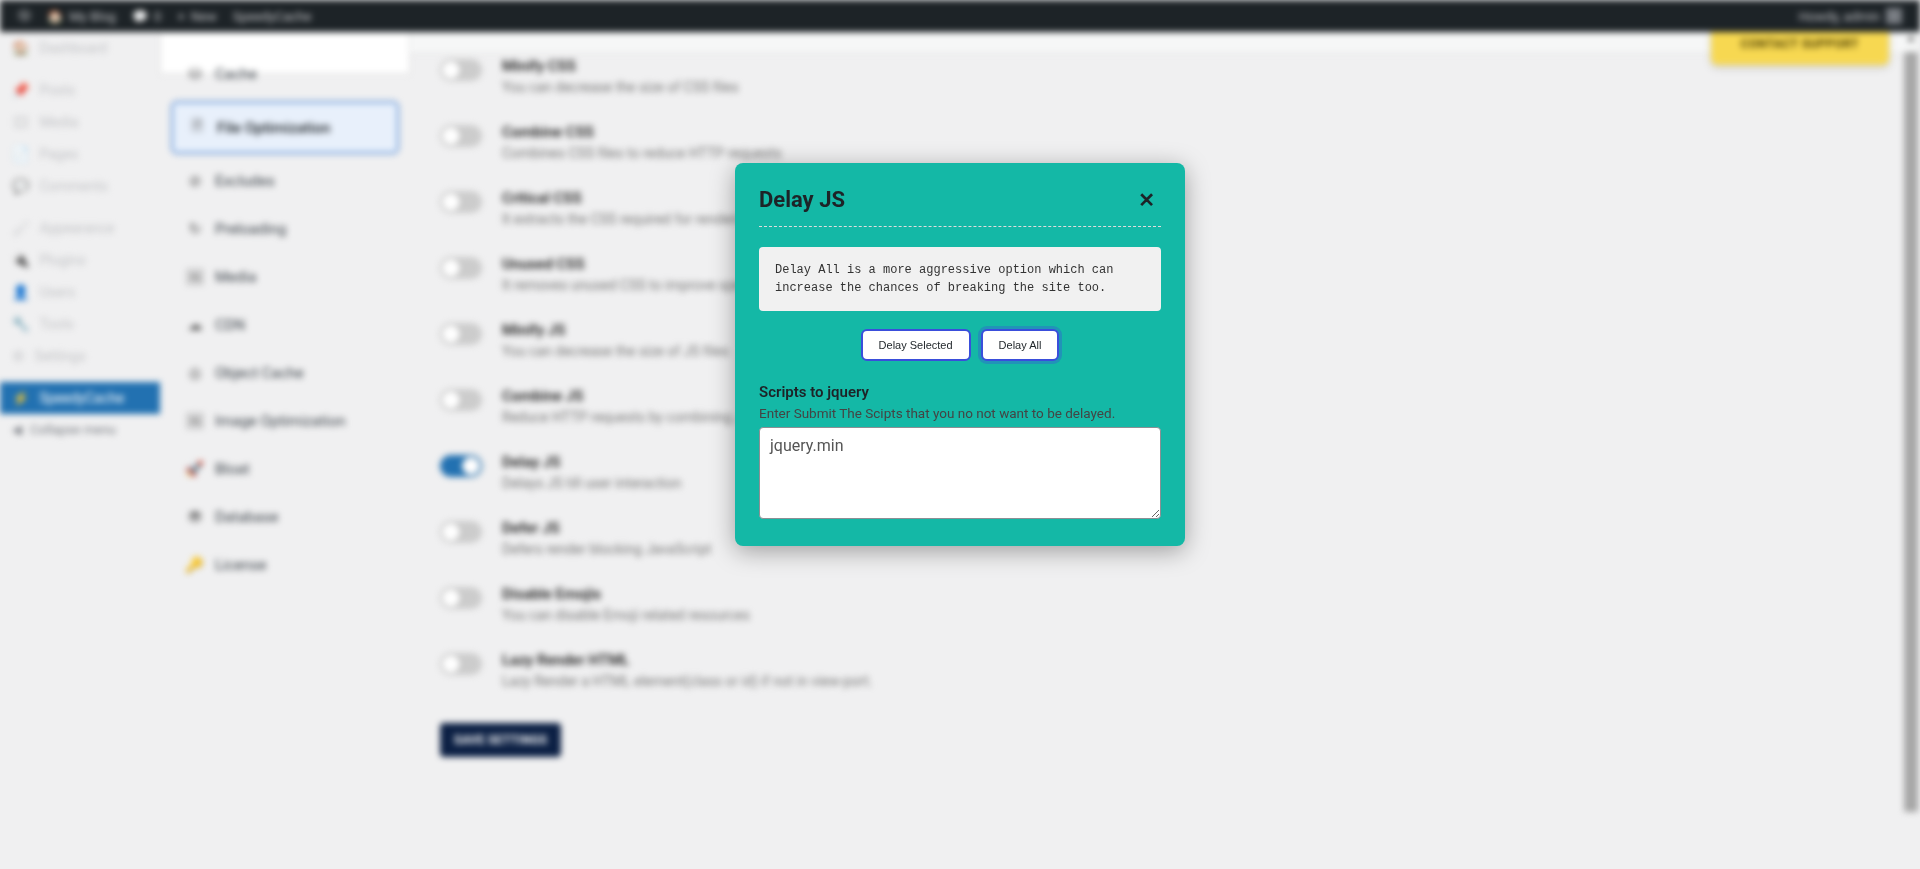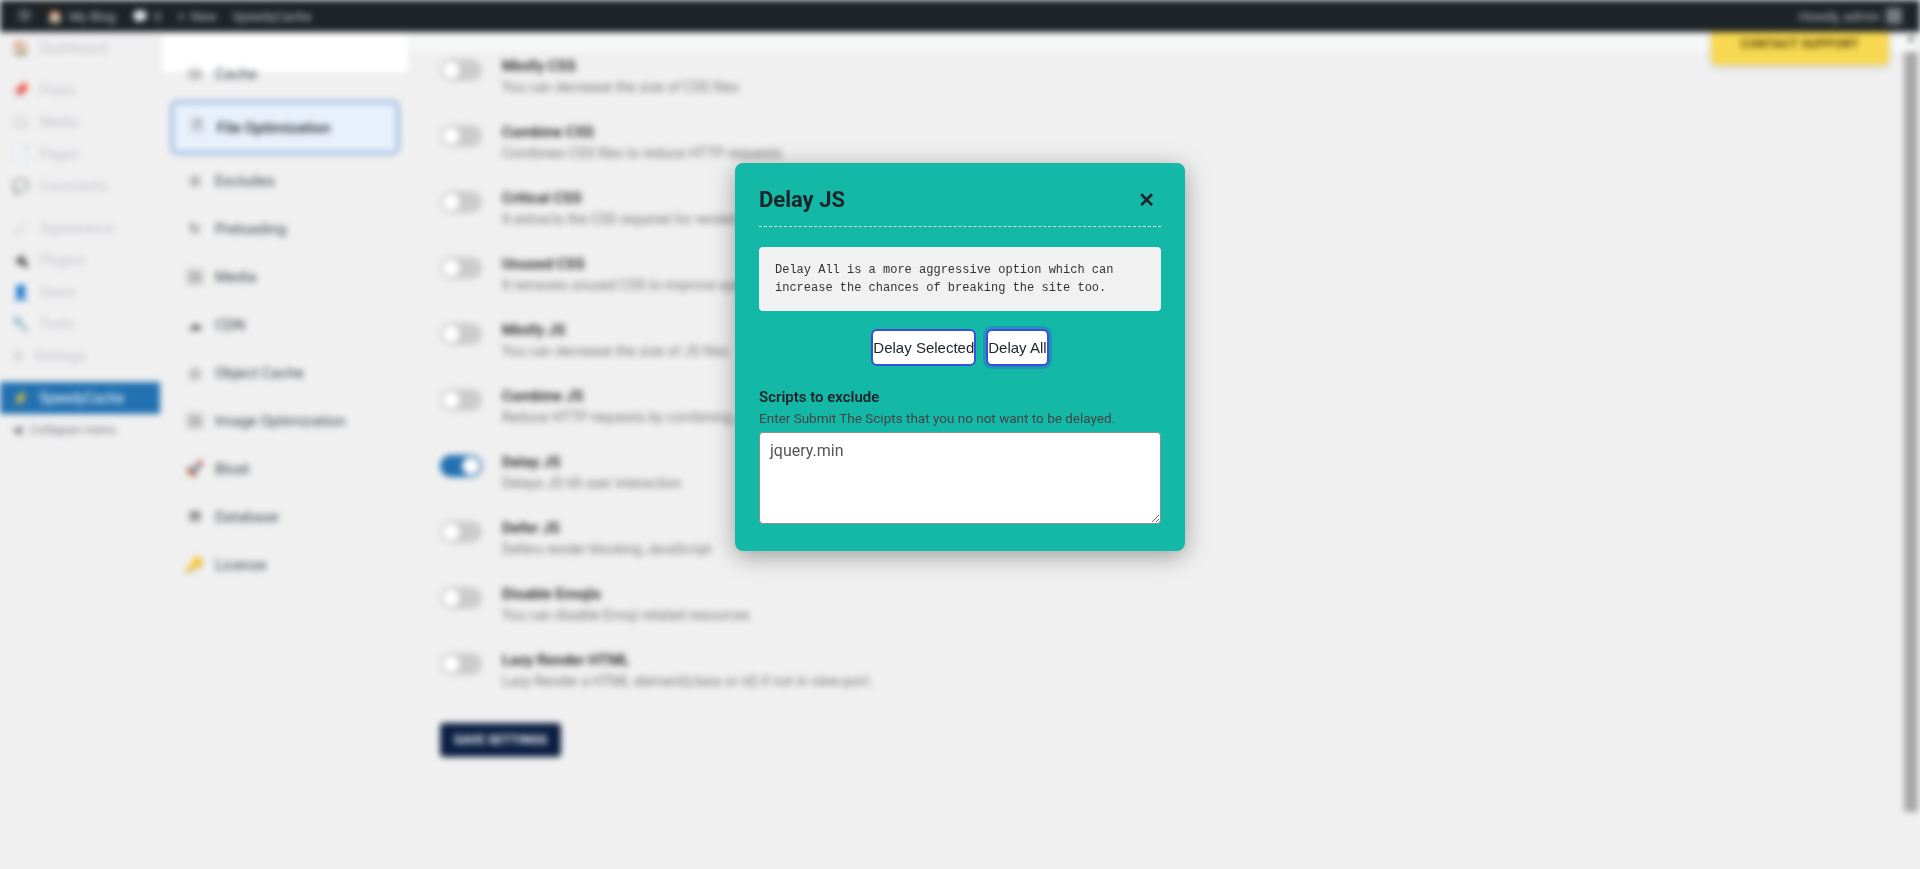--- a/index.html
+++ b/index.html
@@ -97,22 +97,22 @@
   .modal-head { display:flex; justify-content:space-between; align-items:center; border-bottom:1px dashed #ddd; padding-bottom:14px; margin-bottom:20px;}
   .modal-head h2 { font-size:22px; font-weight:700; }
   .close-x { font-size:20px; font-weight:900; cursor:pointer; padding:0 6px;}
   .notebox {
     background:#f1f1f1; border-radius:4px; padding:14px 16px;
     font-family: ui-monospace, "Courier New", monospace; font-size:12px; color:#333; line-height:1.5;
     margin-bottom:18px;
   }
   .btnrow { display:flex; gap:10px; justify-content:center; margin-bottom:22px;}
   .pillbtn {
-    border:2px solid #3a4edb; background:#fff; color:#1d2327; padding:8px 0;
-    border-radius:6px; font-size:15px; cursor:pointer;
+    border:2px solid #3a4edb; background:#fff; color:#1d2327; padding:8px 16px;
+    border-radius:6px; font-size:11px; cursor:pointer;
   }
   .pillbtn.sel { box-shadow:0 0 0 3px rgba(58,78,219,.35); }
 
   .lbl { font-size:15px; font-weight:600; margin-bottom:4px;}
   .hint { font-size:13.5px; color:#444; margin-bottom:6px;}
   textarea.exc {
     width:100%; height:92px; border:1px solid #8c8f94; border-radius:4px; padding:8px 10px;
     font-size:16px; color:#555; resize:both; font-family:inherit;
   }
   .submit-row { text-align:center; margin-top:18px;}
@@ -360,17 +360,17 @@
   <div class="modal">
     <div class="modal-head">
       <h2>Delay JS</h2>
       <span class="close-x">✕</span>
     </div>
     <div class="notebox">Delay All is a more aggressive option which can increase the chances of breaking the site too.</div>
     <div class="btnrow">
       <button class="pillbtn">Delay Selected</button>
       <button class="pillbtn sel">Delay All</button>
     </div>
-    <div class="lbl">Scripts to exclude</div>
+    <div class="lbl">Scripts to jquery</div>
     <div class="hint">Enter Submit The Scipts that you no not want to be delayed.</div>
     <textarea class="exc" id="exc-ta" style="">jquery.min</textarea>
   </div>
 </div>
 
 </body></html>

